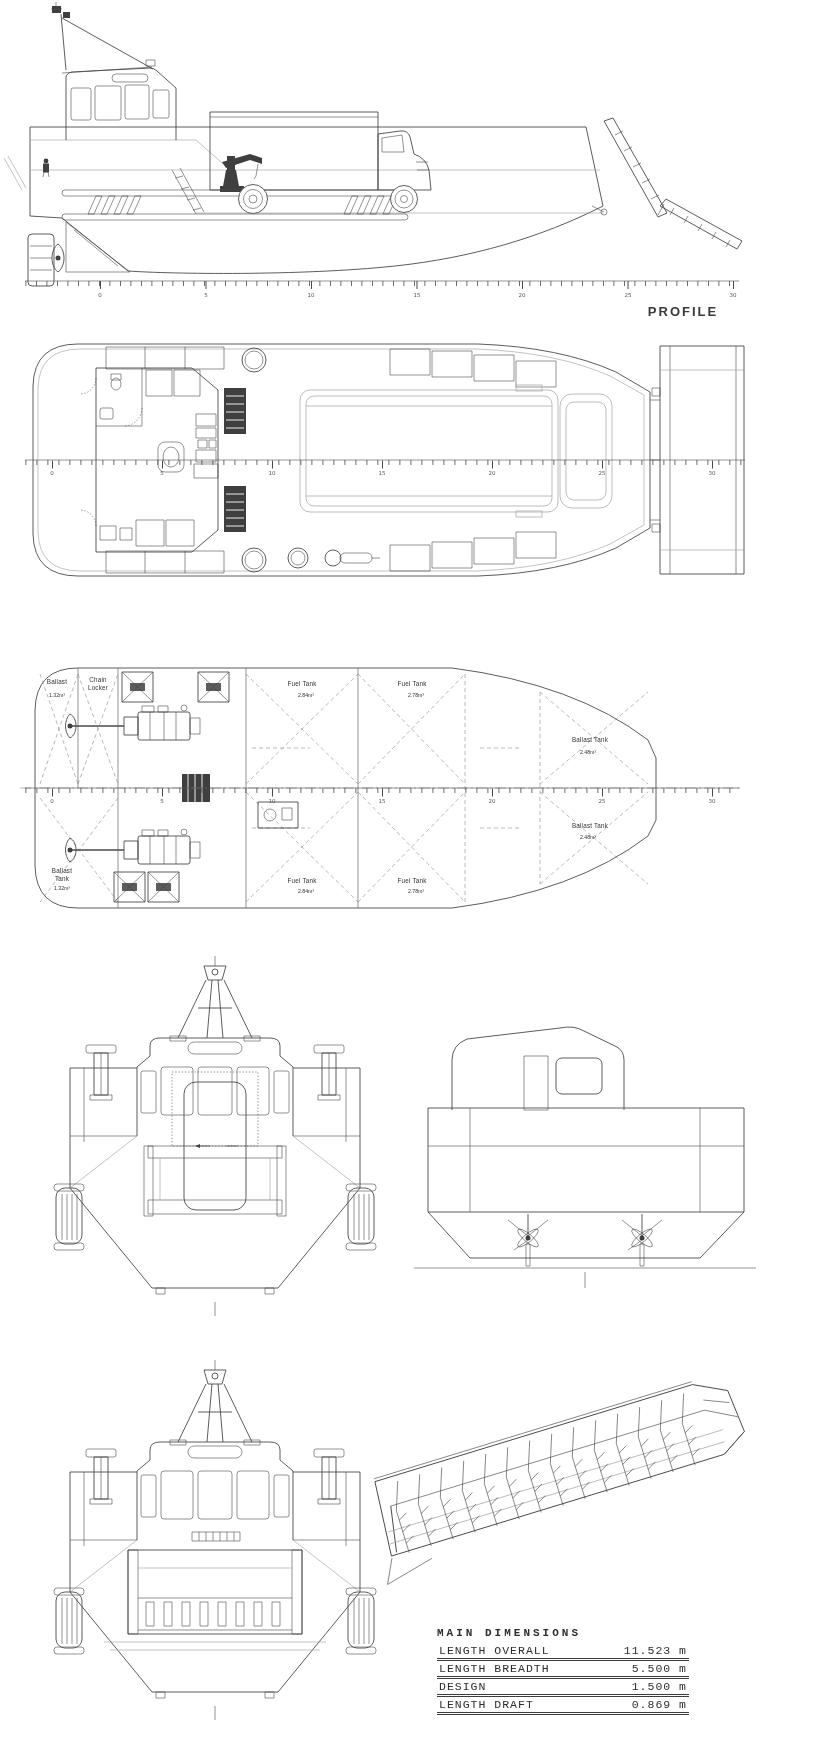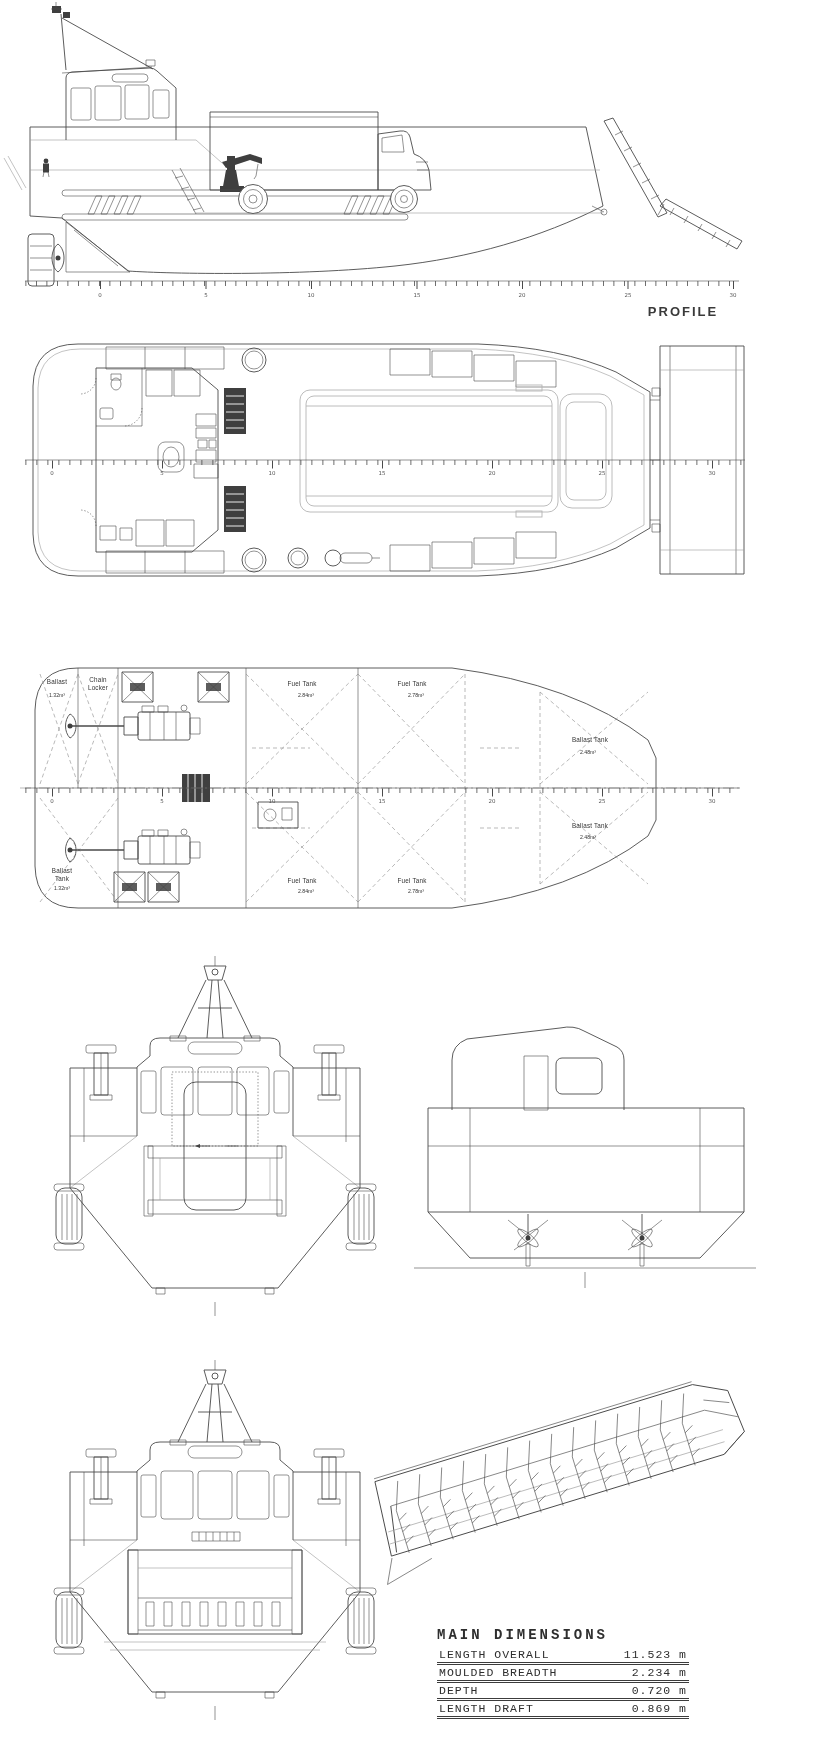--- a/index.html
+++ b/index.html
@@ -19,21 +19,21 @@
   .fW{fill:#ffffff;}
   
   .tick{font:5.5px "DejaVu Sans",sans-serif;fill:#555;}
   .lbl{font:6.3px "Liberation Sans",sans-serif;fill:#333;letter-spacing:.2px;}
   .val{font:5.2px "Liberation Sans",sans-serif;fill:#333;}
   .cap{font:600 13px "Liberation Sans",sans-serif;fill:#3a3a3a;letter-spacing:2px;}
   text.mid{text-anchor:middle;}
   
   .dims{position:absolute;left:437px;top:1627px;width:252px;color:#2e2e2e;
         font-family:"Liberation Mono","DejaVu Sans Mono",monospace;}
-  .dims-title{font-size:14px;font-weight:bold;letter-spacing:3px;margin-bottom:4px;}
+  .dims-title{font-size:11px;font-weight:bold;letter-spacing:3px;margin-bottom:4px;}
   .dims-row{display:flex;justify-content:space-between;border-bottom:3px double #3c3c3c;
             padding:1px 2px 0 2px;font-size:11.5px;line-height:14px;letter-spacing:1px;}
 </style>
 </head>
 <body>
 
 <div class="sheet">
 
 <svg style="top:0" width="830" height="330" viewBox="0 0 830 330">
   <defs>
@@ -466,26 +466,26 @@
   </g>
 </svg>
 
 <div class="dims">
   <div class="dims-title">MAIN DIMENSIONS</div>
   <div class="dims-row">
     <span>LENGTH OVERALL</span>
     <span>11.523 m</span>
   </div>
   <div class="dims-row">
-    <span>MOULDED BREADTH</span>
-    <span>2.234 m</span>
+    <span>LENGTH BREADTH</span>
+    <span>5.500 m</span>
   </div>
   <div class="dims-row">
-    <span>DEPTH</span>
-    <span>0.720 m</span>
+    <span>DESIGN</span>
+    <span>1.500 m</span>
   </div>
   <div class="dims-row">
     <span>LENGTH DRAFT</span>
     <span>0.869 m</span>
   </div>
 </div>
 
 </div>
 
 </body></html>

